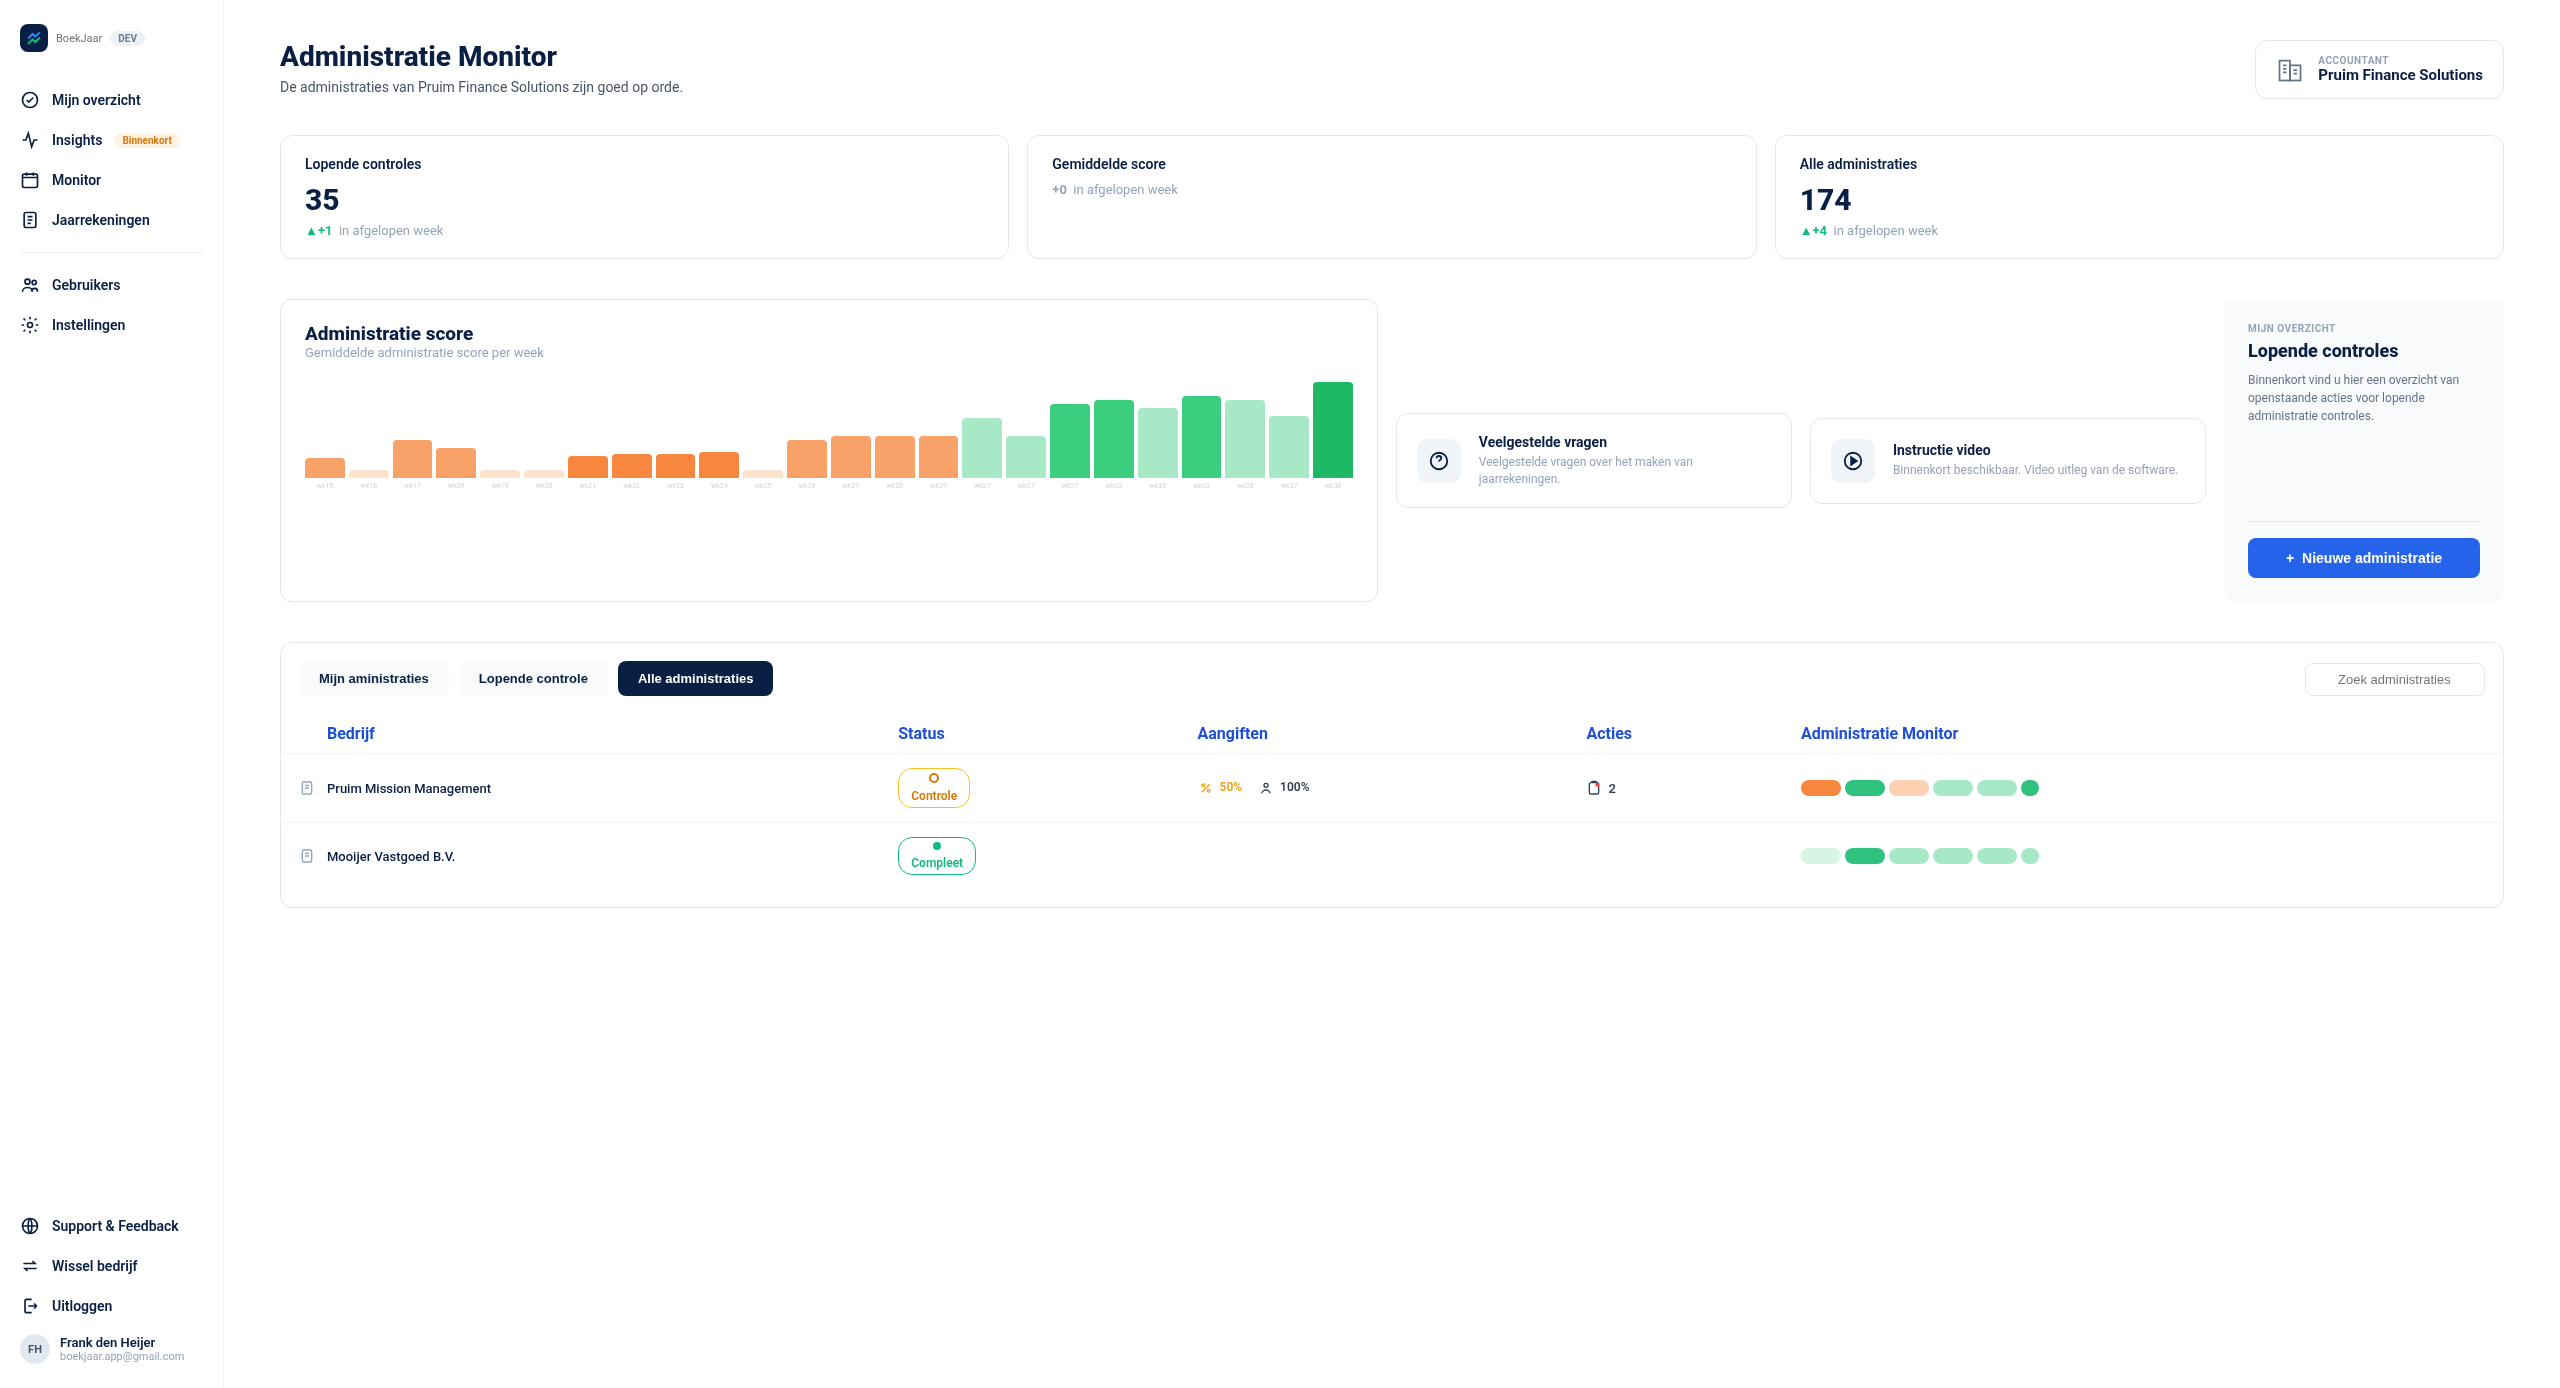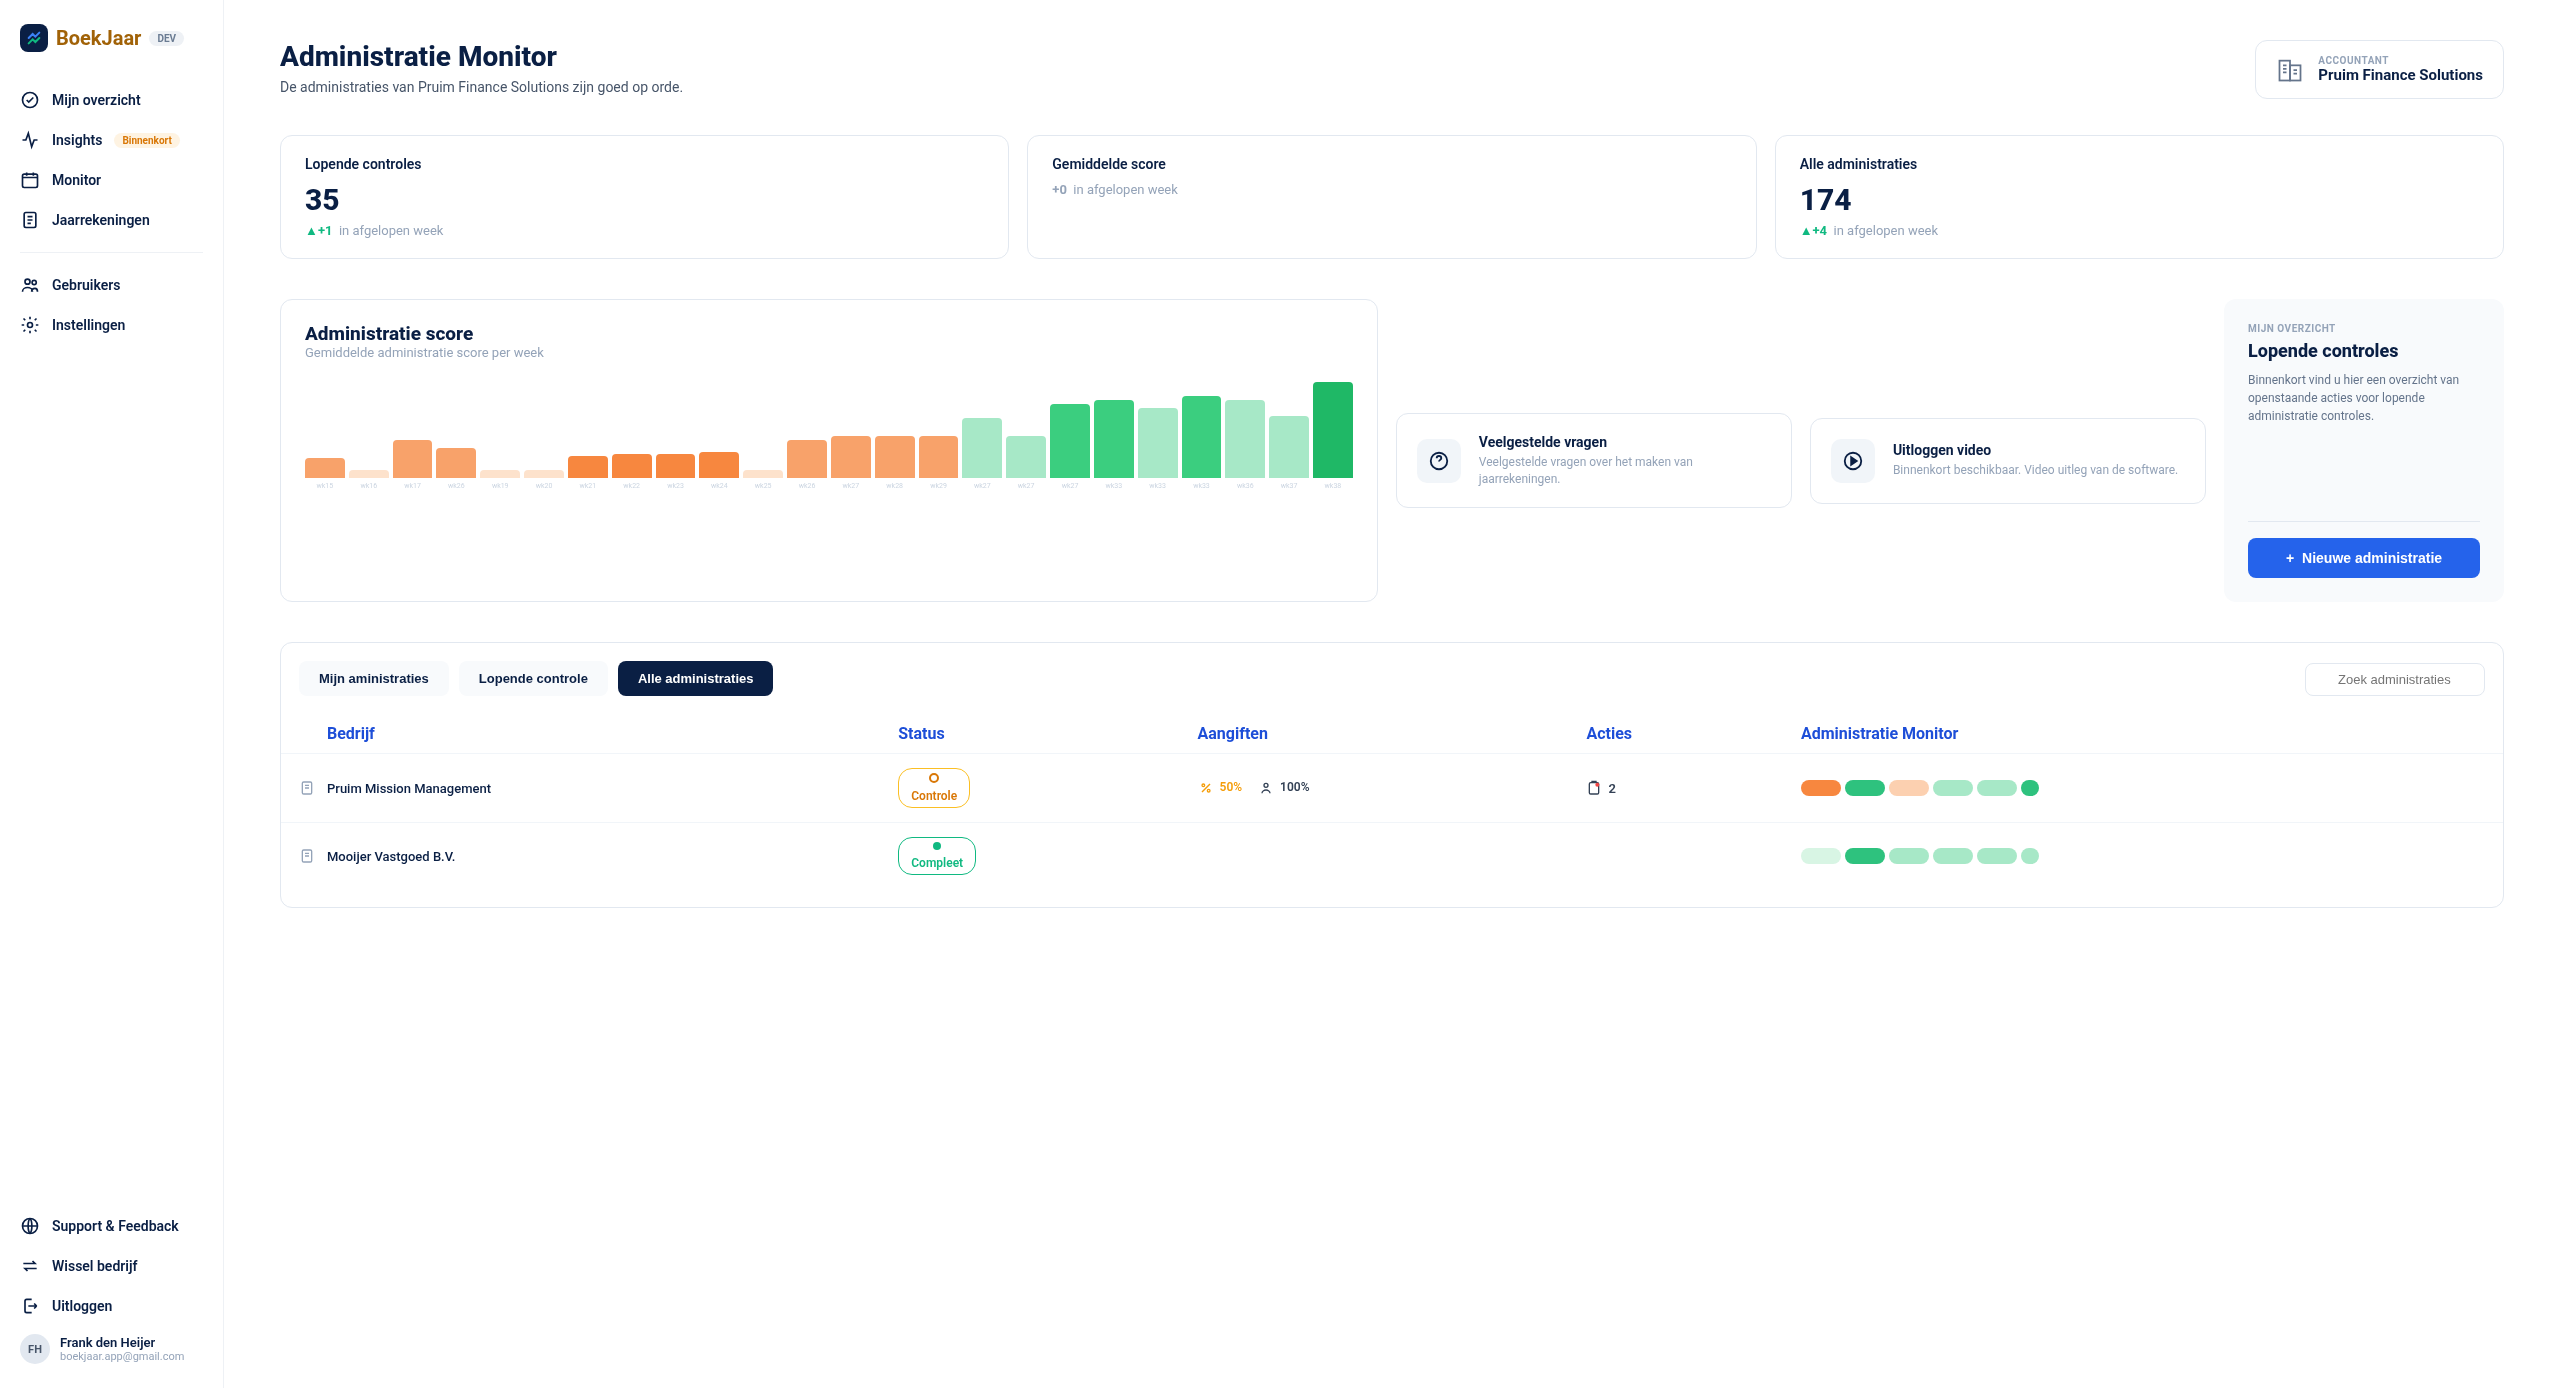--- a/index.html
+++ b/index.html
@@ -17,21 +17,21 @@
   flex-direction: column;
   padding: 24px 0;
 }
 .logo-row { display: flex; align-items: center; gap: 8px; padding: 0 20px 28px; }
 .logo-mark {
   width: 28px; height: 28px; border-radius: 8px;
   background: #0a1f44;
   display: flex; align-items: center; justify-content: center;
 }
 .logo-mark svg { width: 16px; height: 16px; }
-.logo-text { font-weight: 700; font-size: 20px; color: #a16207; }
+.logo-text { font-weight: 400; font-size: 11px; color: #737373; }
 .dev-badge {
   background: #eef1f5; color: #6b7c93; font-size: 10px; font-weight: 700;
   padding: 2px 8px; border-radius: 10px;
 }
 .nav { display: flex; flex-direction: column; }
 .nav-item {
   display: flex; align-items: center; gap: 12px;
   padding: 10px 20px; cursor: pointer; color: #0a1f44;
   font-weight: 600; font-size: 14px;
 }
@@ -420,21 +420,21 @@
             </div>
           </div>
           <div class="info-card">
             <div class="info-icon">
               <svg width="22" height="22" viewBox="0 0 24 24" fill="none" stroke="#0a1f44" stroke-width="2">
                   <circle cx="12" cy="12" r="9"></circle>
                   <path d="M10 8l6 4-6 4V8z" fill="#0a1f44"></path>
                 </svg>
             </div>
             <div>
-              <div class="info-title">Uitloggen video</div>
+              <div class="info-title">Instructie video</div>
               <div class="info-text">Binnenkort beschikbaar. Video uitleg van de software.</div>
             </div>
           </div>
         </div>
       </div>
       <div class="side-panel">
         <div class="side-panel-label">MIJN OVERZICHT</div>
         <div class="side-panel-title">Lopende controles</div>
         <div class="side-panel-text">Binnenkort vind u hier een overzicht van openstaande acties voor lopende administratie controles.</div>
         <div class="side-panel-spacer"></div>

